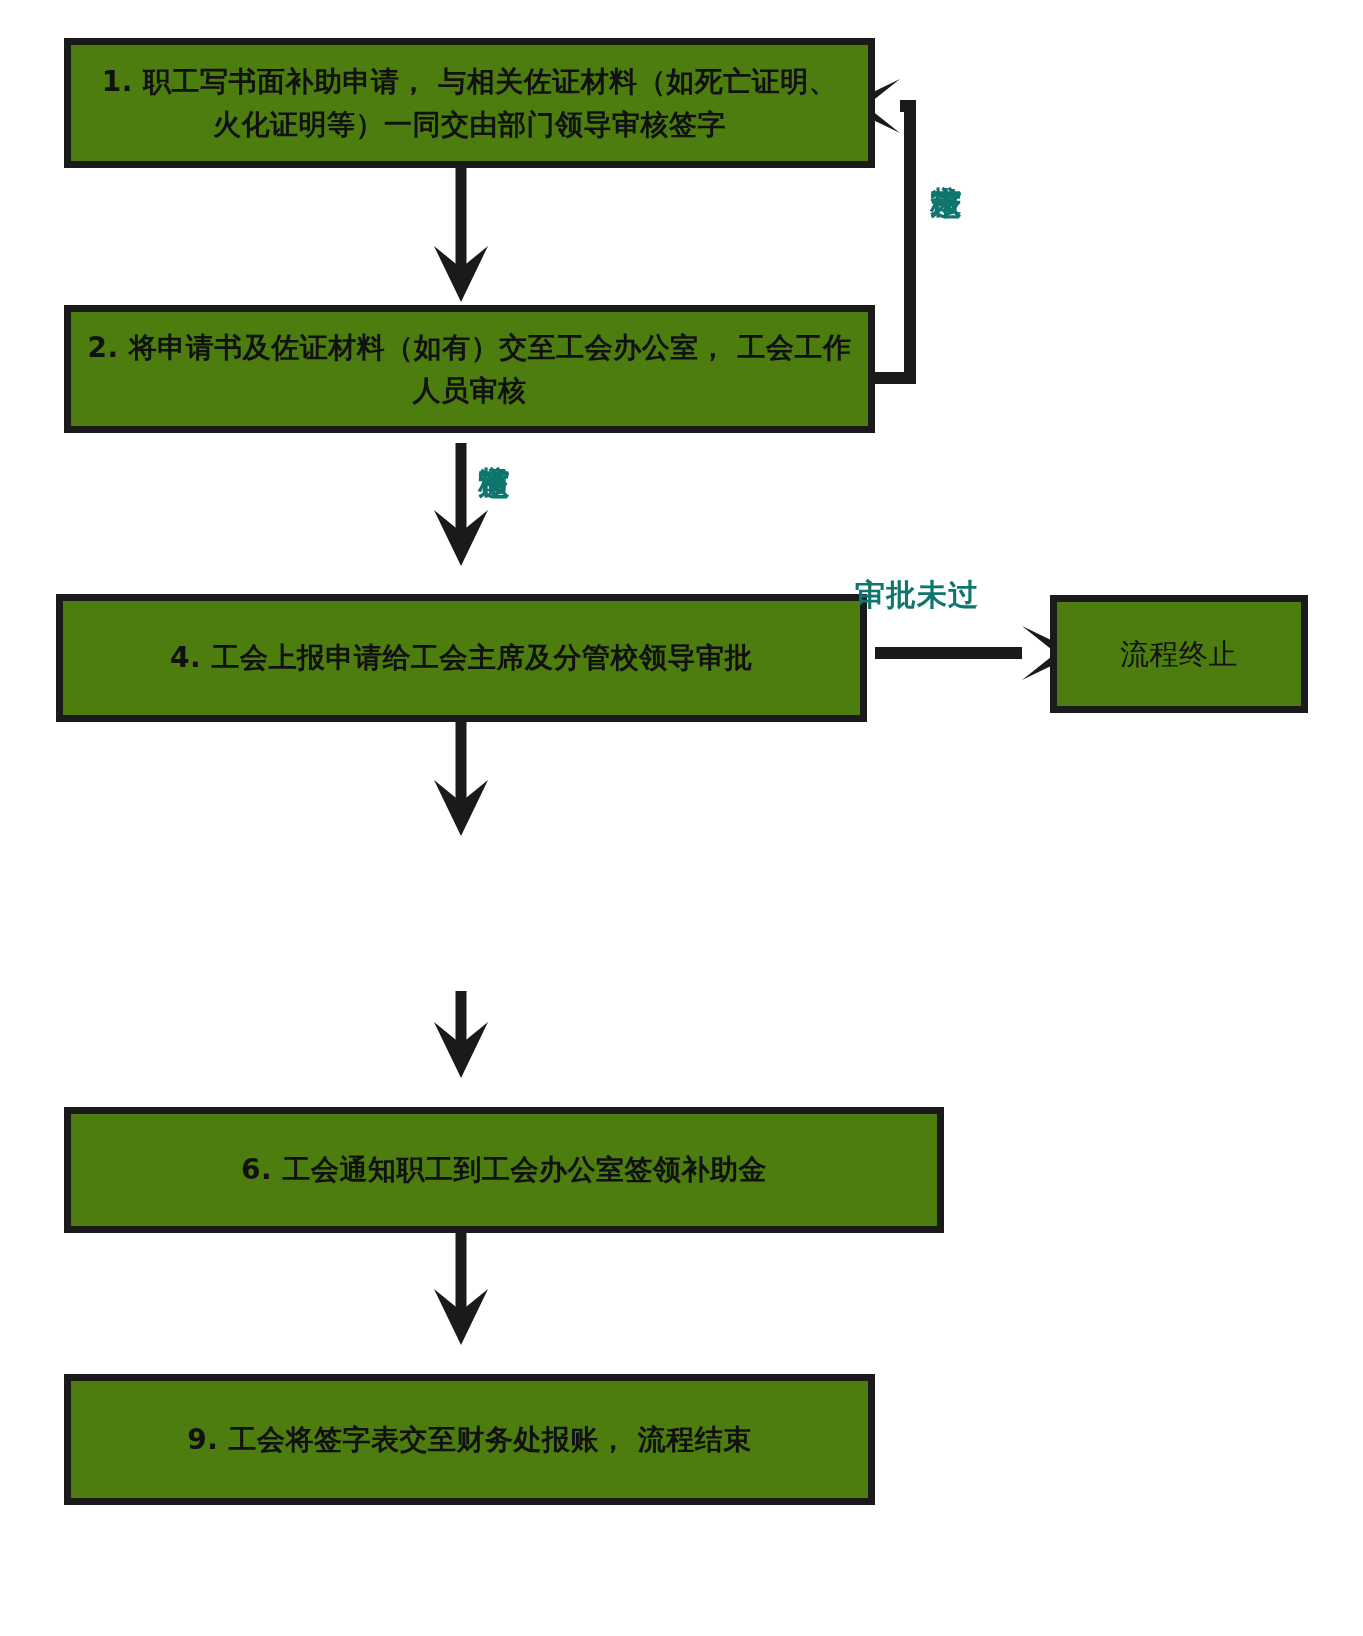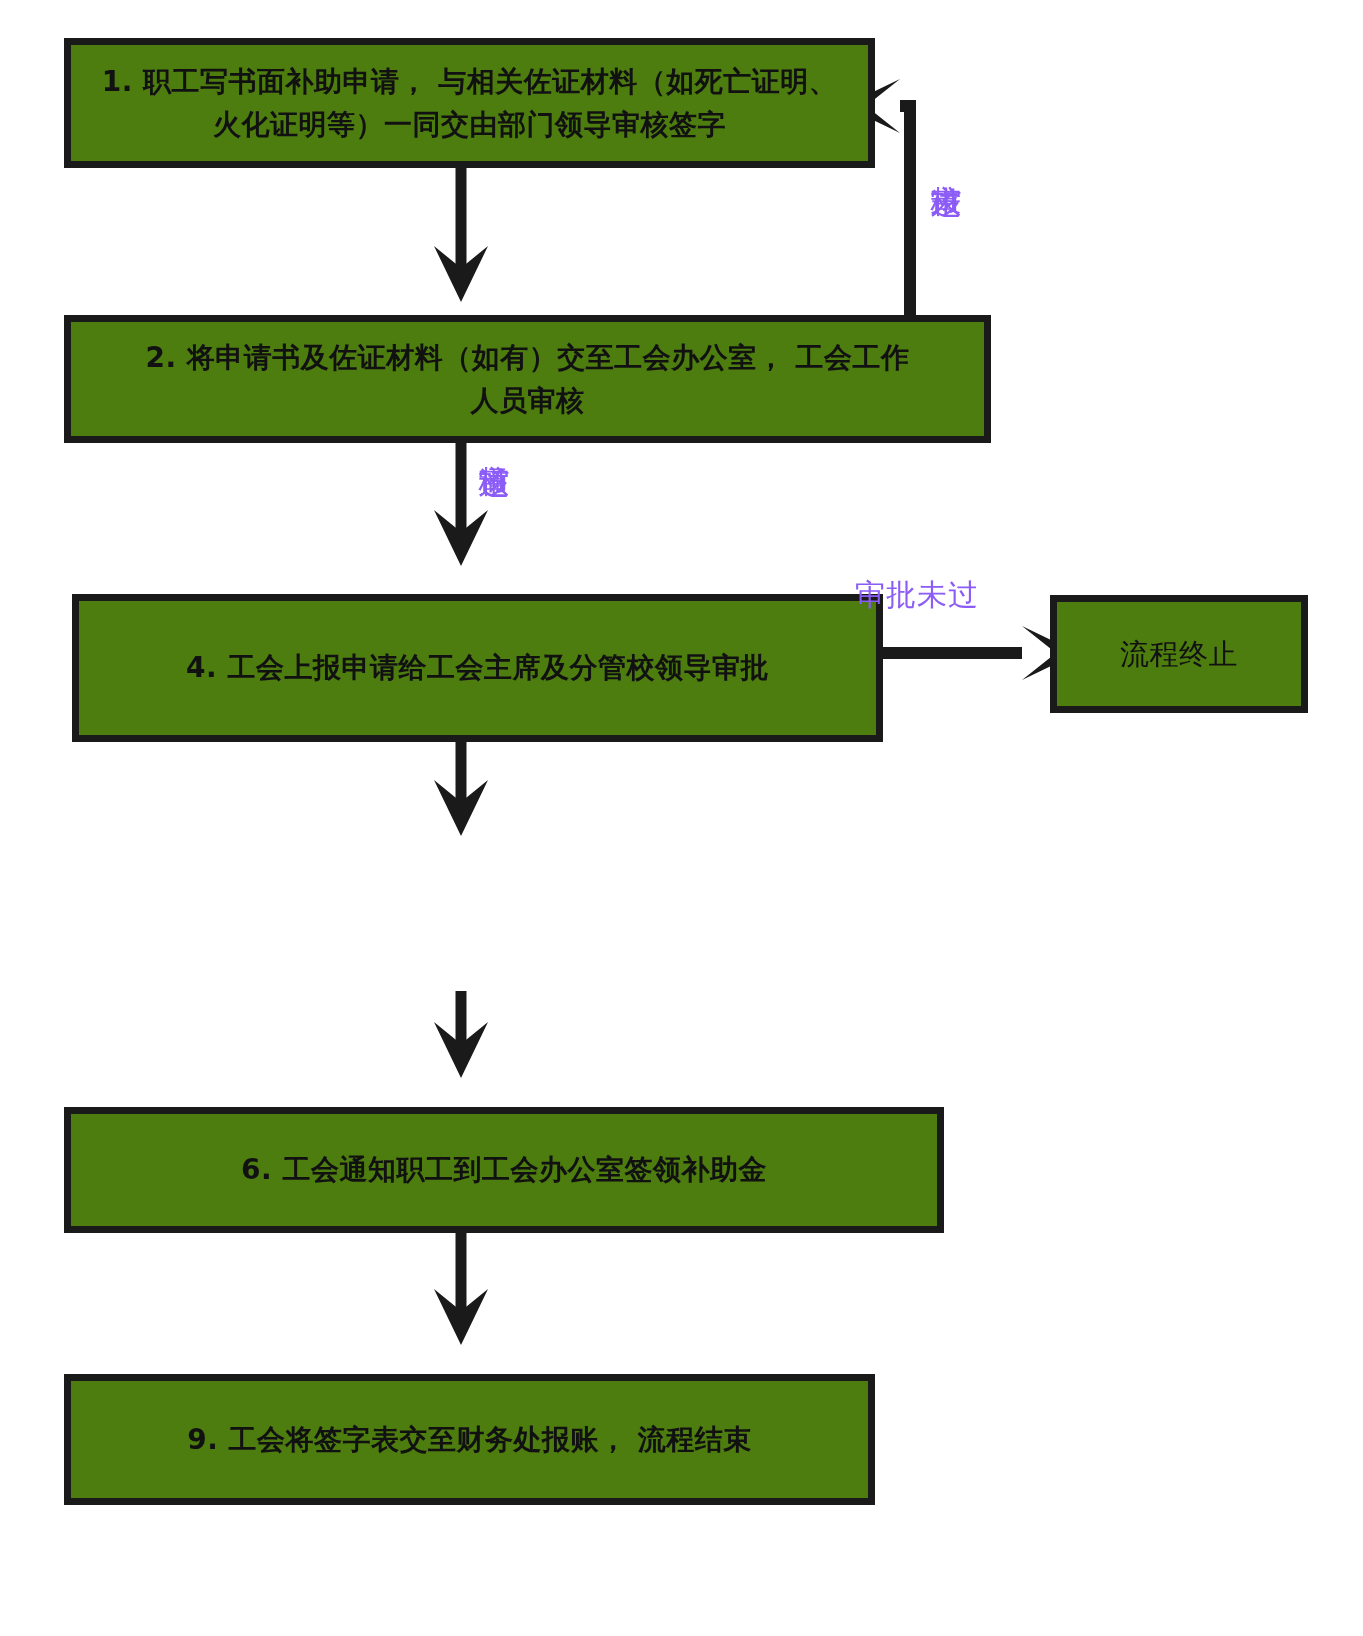--- a/index.html
+++ b/index.html
@@ -36,40 +36,40 @@
     color:#111111;
     letter-spacing:0.5px;
     white-space:pre-line;
   }
   .node.terminal .node-text{
     font-weight:500;
     font-size:29px;
   }
   
   #node-1{left:64px;  top:38px;   width:811px; height:130px;}
-  #node-2{left:64px;  top:315px;  width:927px; height:128px;justify-content:center;}
-  #node-4{left:72px;  top:594px;  width:811px; height:148px;}
+  #node-2{left:64px;  top:305px;  width:811px; height:128px;justify-content:center;}
+  #node-4{left:56px;  top:594px;  width:811px; height:128px;}
   #node-5{left:64px;  top:865px;  width:811px; height:126px;}
   #node-6{left:64px;  top:1107px; width:880px; height:126px;}
   #node-7{left:64px;  top:1374px; width:811px; height:131px;}
   #node-terminate{left:1050px; top:595px; width:258px; height:118px;}
 
   
   #connectors{
     position:absolute;
     left:0; top:0;
     width:1363px;
     height:1636px;
     pointer-events:none;
   }
   
   .edge-label{
     position:absolute;
-    font-weight:400;
-    color:#8b5cf6;
+    font-weight:700;
+    color:#0f766e;
     letter-spacing:1px;
     white-space:pre;
   }
   .edge-label.vertical{
     writing-mode:vertical-rl;
     text-orientation:upright;
     font-size:31px;
     line-height:1.02;
   }
   .edge-label.horizontal{

